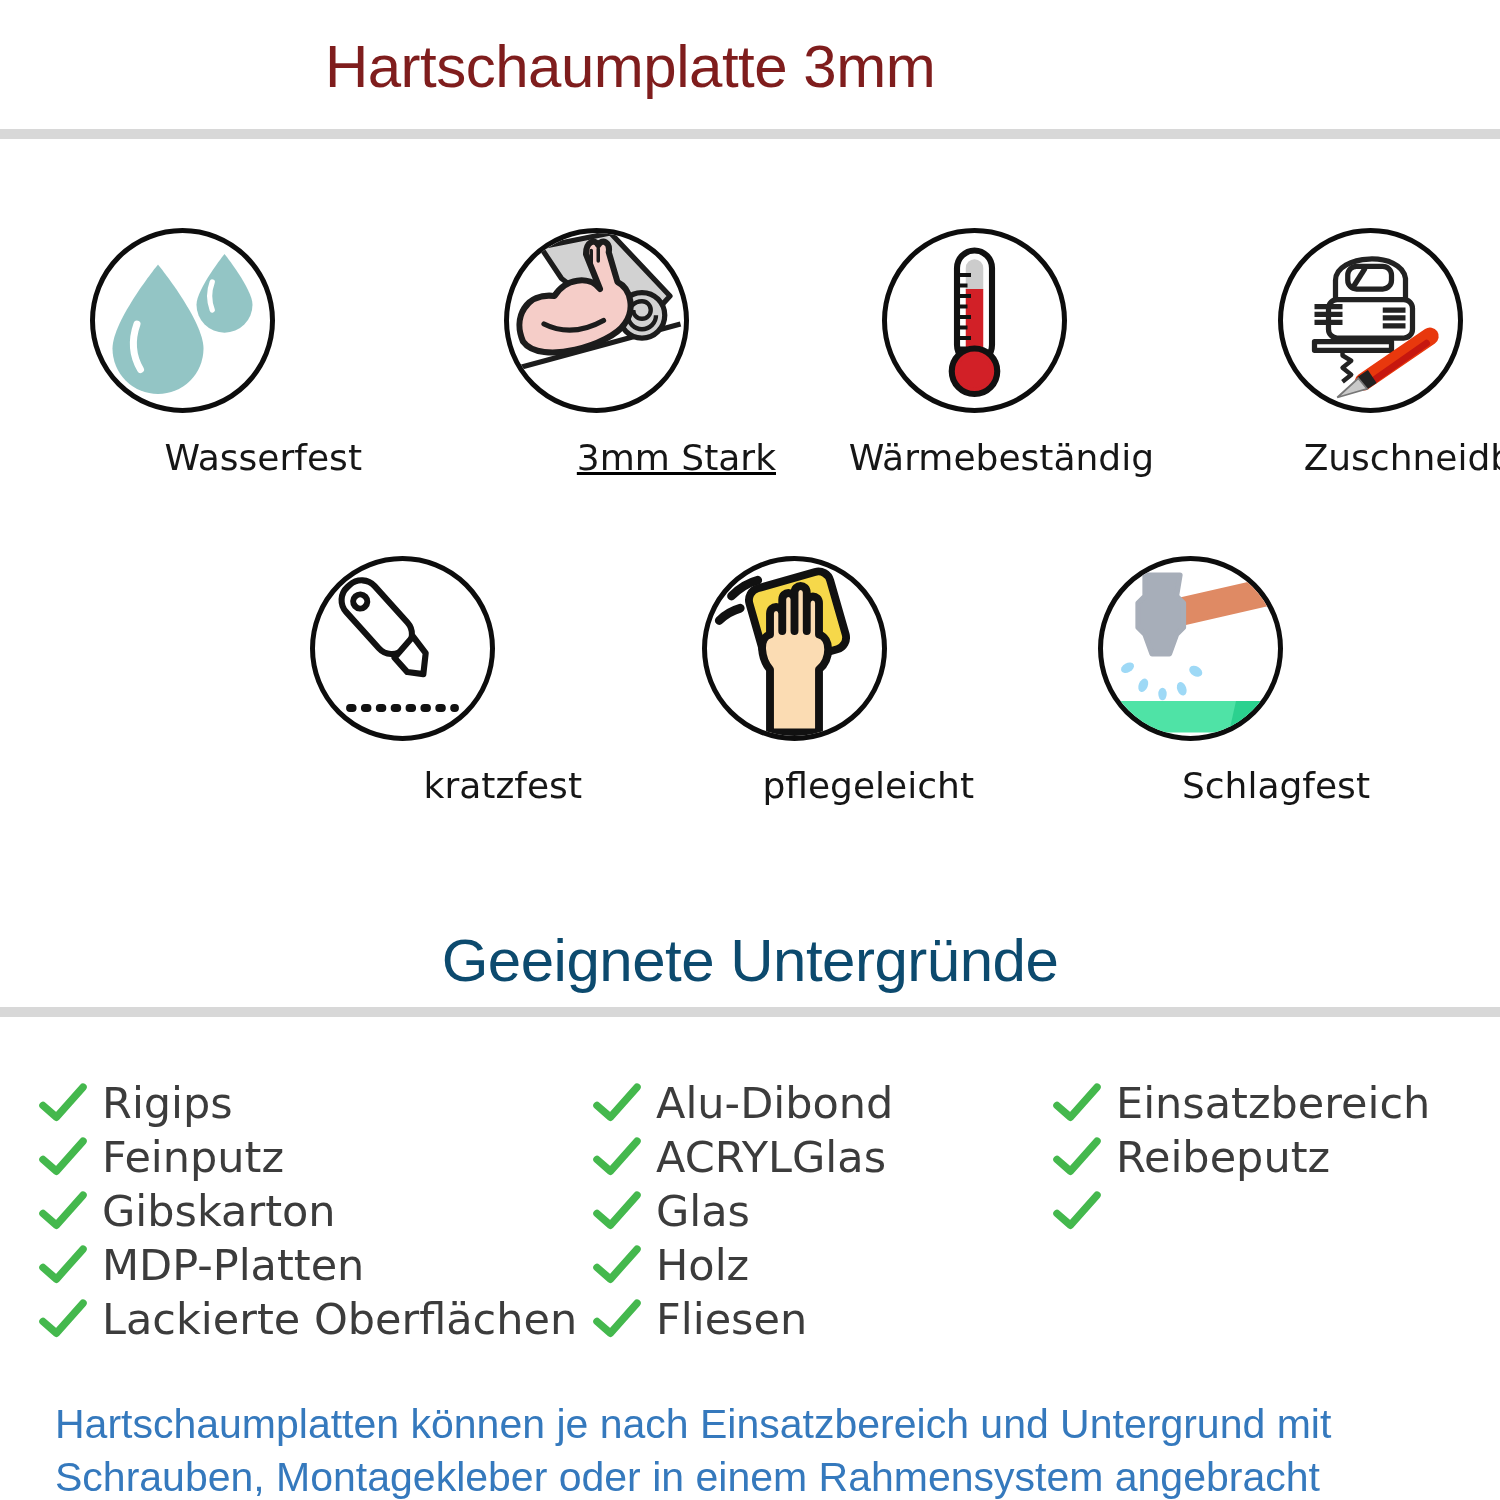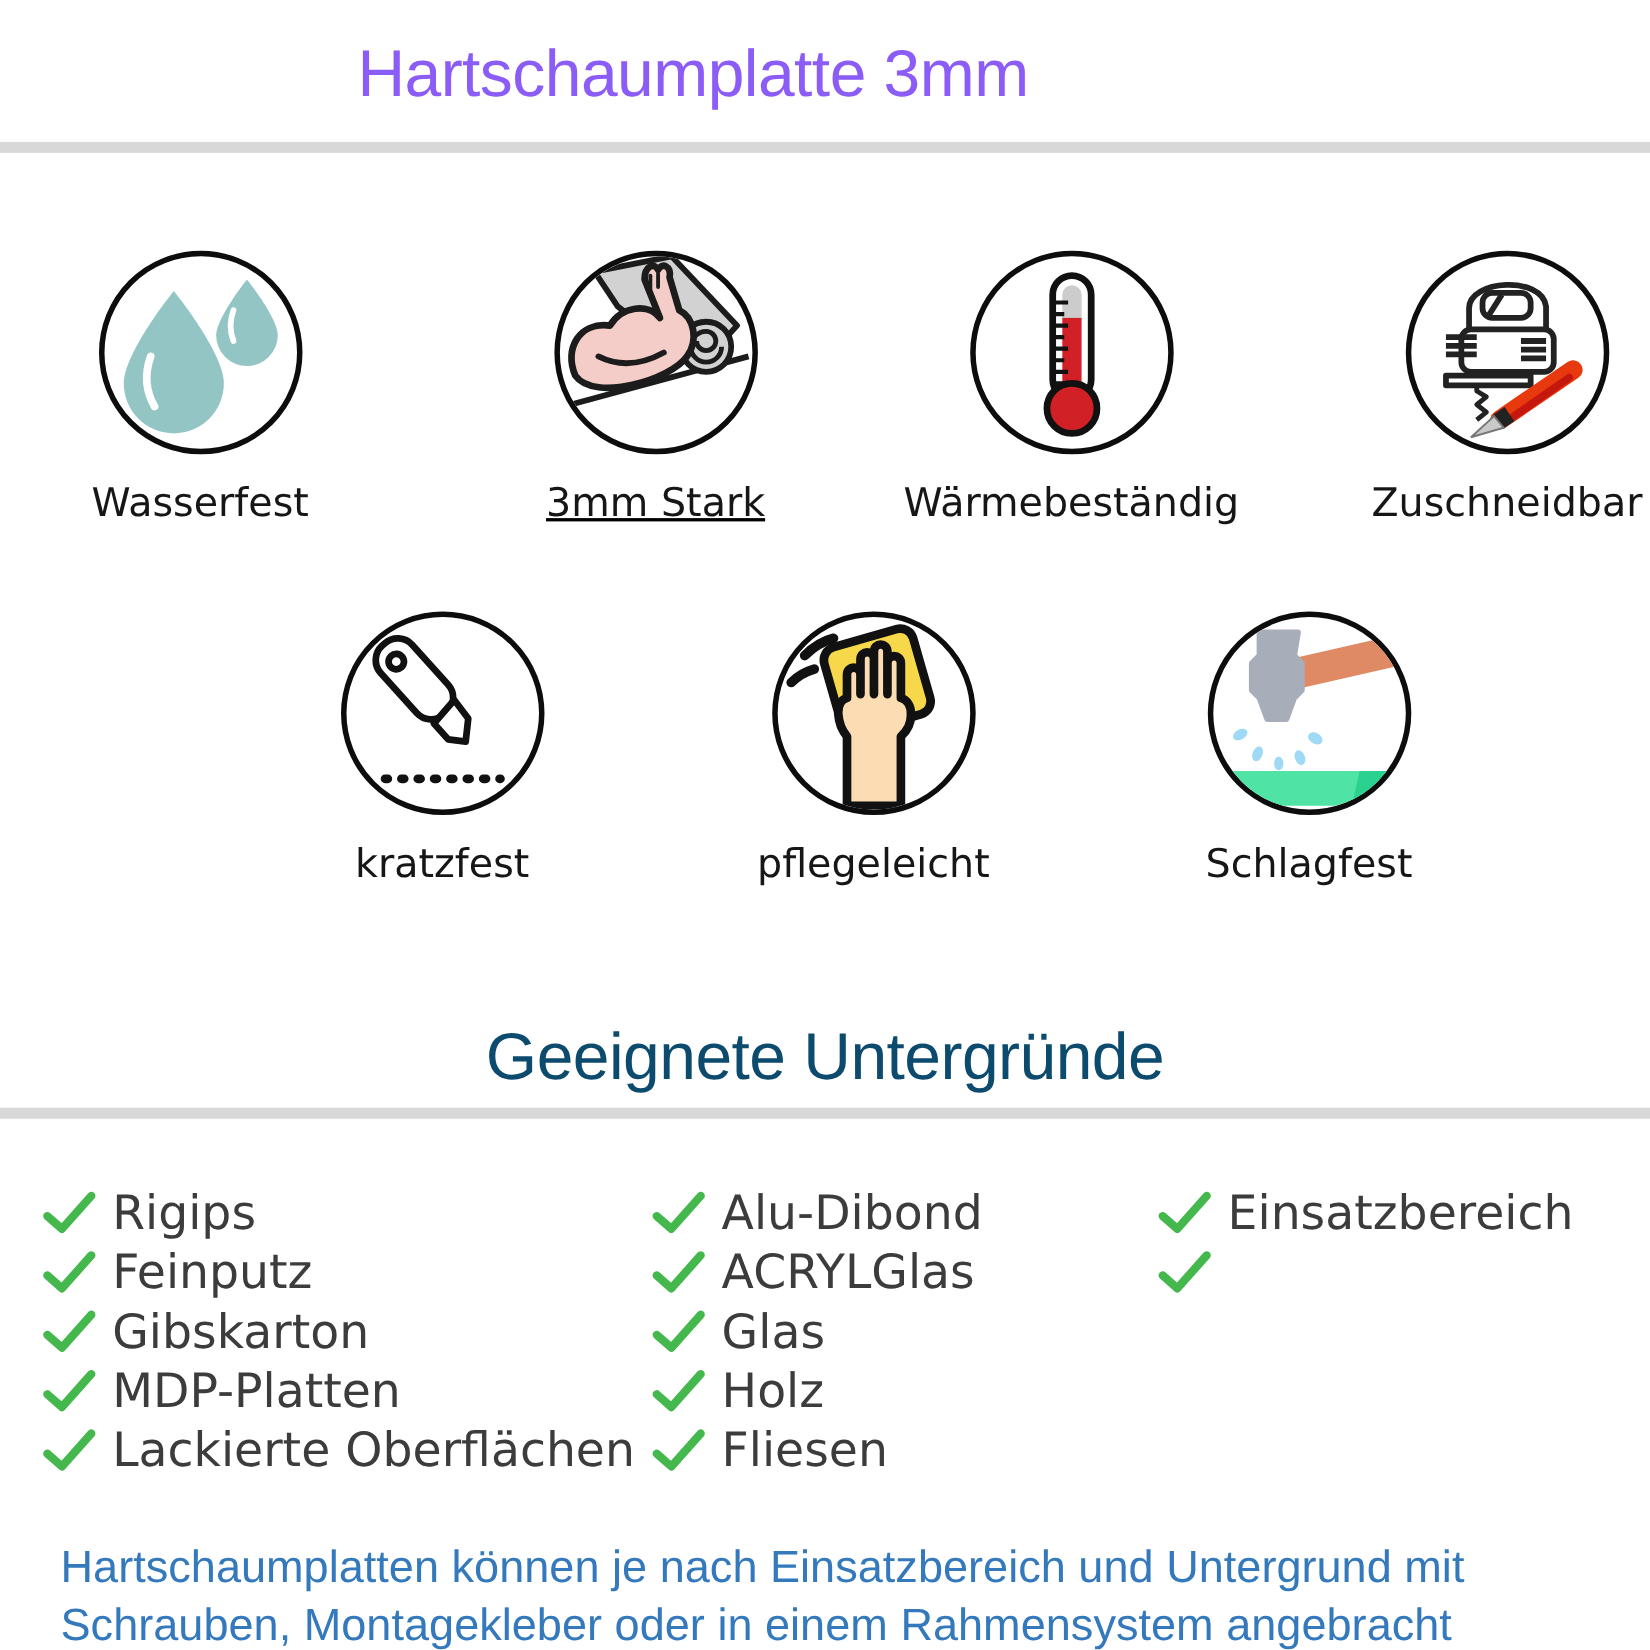--- a/index.html
+++ b/index.html
@@ -1,28 +1,28 @@
 <!DOCTYPE html>
 <html><head>
 <meta charset="utf-8">
 <style>
   html,body{margin:0;padding:0;background:#fff;}
   body{width:1500px;height:1500px;position:relative;overflow:hidden;
        font-family:"Liberation Sans",sans-serif;}
   .abs{position:absolute;}
   
   .h1{top:32px;left:0;width:1260px;text-align:center;font-size:60px;
-      color:#8b5cf6;letter-spacing:-0.5px;}
+      color:#7f1d1d;letter-spacing:-0.5px;}
   .h2{top:926px;left:0;width:1500px;text-align:center;font-size:60px;
       color:#0c4a6e;letter-spacing:-0.5px;}
   .bar{left:0;width:1500px;height:10px;background:#d8d8d8;}
   .bar1{top:129px;}
   .bar2{top:1007px;}
   
-  .feat{width:360px;text-align:center;}
+  .feat{width:360px;text-align:right;}
   .circle{width:175px;height:175px;border:5px solid #0d0d0d;border-radius:50%;
           margin:0 auto;overflow:hidden;background:#fff;}
   .circle svg{display:block;width:175px;height:175px;}
   .feat-label{margin-top:24px;font-family:"DejaVu Sans",sans-serif;
               font-size:36px;color:#161616;}
   
   .col{top:1076px;}
   .c1{left:38px;width:600px;}
   .c2{left:592px;width:430px;}
   .c3{left:1052px;width:448px;}
@@ -225,19 +225,25 @@
   <div class="crow">
     <svg class="check" viewBox="0 0 60 50">
         <path d="M6,28 L22,42 L54,6"></path>
       </svg>
     <span class="itm">Einsatzbereich</span>
   </div>
   <div class="crow">
     <svg class="check" viewBox="0 0 60 50">
         <path d="M6,28 L22,42 L54,6"></path>
       </svg>
+    <span class="itm">Reibeputz</span>
+  </div>
+  <div class="crow">
+    <svg class="check" viewBox="0 0 60 50">
+        <path d="M6,28 L22,42 L54,6"></path>
+      </svg>
   </div>
 </div>
 
 <div class="abs footer">
   <div>Hartschaumplatten können je nach Einsatzbereich und Untergrund mit</div>
   <div>Schrauben, Montagekleber oder in einem Rahmensystem angebracht werden.</div>
 </div>
 
 </body></html>

